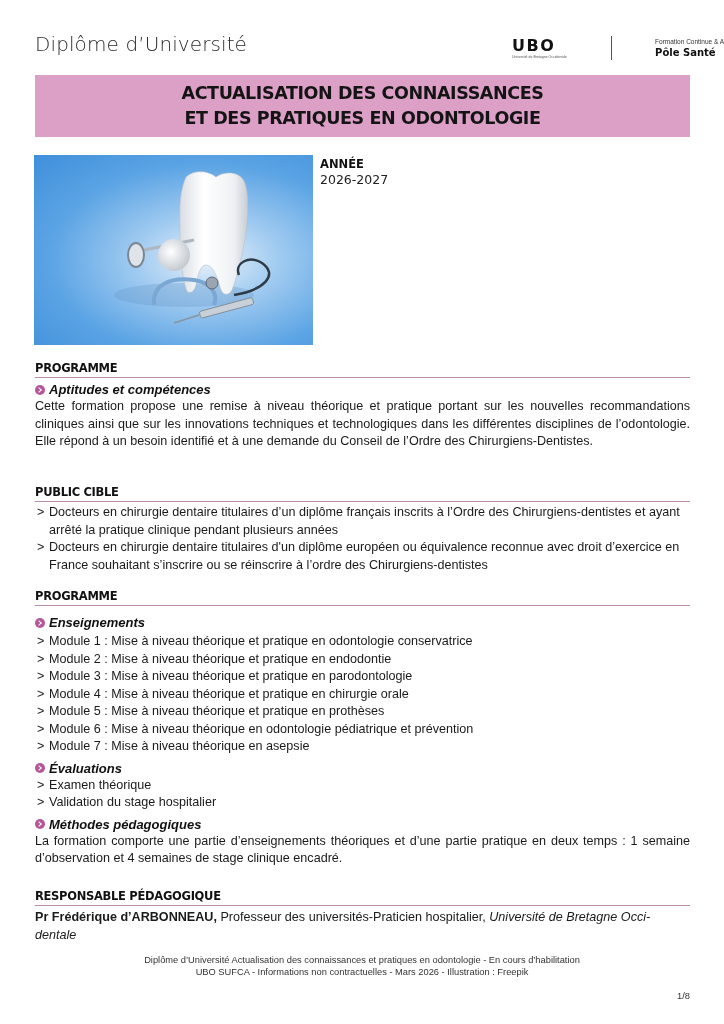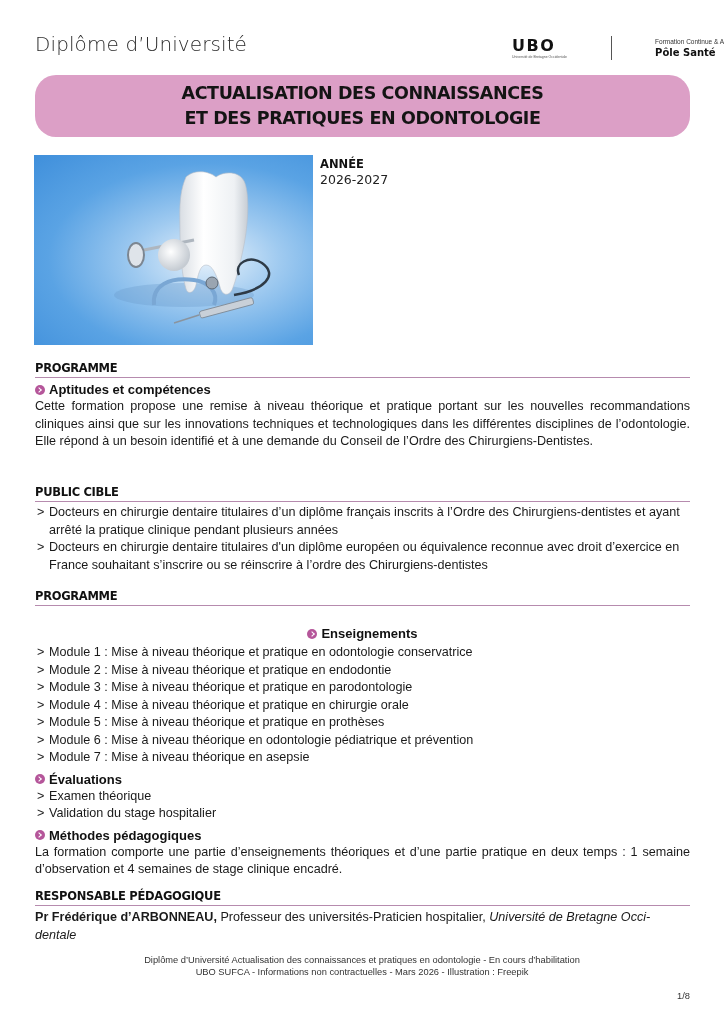--- a/index.html
+++ b/index.html
@@ -10,31 +10,31 @@
 
   .logo { position: absolute; left: 512px; top: 33px; height: 30px; display: flex; align-items: center; gap: 36px; }
   .logo-mark { display: flex; flex-direction: column; align-items: flex-start; }
   .logo-ubo { font-family: "DejaVu Sans", sans-serif; font-size: 16px; font-weight: bold; letter-spacing: 1.5px; color: #111; line-height: 16px; }
   .logo-sub { font-size: 3.5px; color: #555; margin-top: 1px; white-space: nowrap; }
   .logo-sep { width: 1px; height: 24px; background: #555; margin: 0 7px 0 8px; }
   .logo-text { display: flex; flex-direction: column; }
   .logo-line1 { font-size: 6.5px; color: #333; line-height: 8px; white-space: nowrap; }
   .logo-line2 { font-family: "DejaVu Sans", sans-serif; font-size: 10px; font-weight: bold; color: #111; line-height: 13px; white-space: nowrap; }
 
-  .title-band { position: absolute; left: 35px; top: 75px; width: 655px; height: 62px; background: #dc9fc6; display: flex; flex-direction: column; justify-content: center; align-items: center; border-radius: 21px; }
+  .title-band { position: absolute; left: 35px; top: 75px; width: 655px; height: 62px; background: #dc9fc6; display: flex; flex-direction: column; justify-content: center; align-items: center; }
   .title-line { font-family: "DejaVu Sans", sans-serif; font-weight: bold; font-size: 17.5px; color: #141414; line-height: 25px; letter-spacing: -0.4px; }
 
   .illustration { position: absolute; left: 34px; top: 155px; width: 279px; height: 190px; overflow: hidden; background: radial-gradient(ellipse at 62% 55%, #e6f1fb 0%, #9fcaf0 30%, #5aa3e4 65%, #3f8fdb 100%); }
 
   .year-label { position: absolute; left: 320px; top: 157px; font-family: "DejaVu Sans", sans-serif; font-weight: bold; font-size: 11.5px; color: #111; }
   .year-value { position: absolute; left: 320px; top: 172px; font-family: "DejaVu Sans", sans-serif; font-size: 12.5px; color: #222; }
 
   .section { position: absolute; left: 35px; width: 655px; }
   .sec-head { font-family: "DejaVu Sans", sans-serif; font-weight: bold; font-size: 11.5px; color: #111; padding-bottom: 1px; border-bottom: 1px solid #b68bae; letter-spacing: -0.3px; line-height: 15px; }
-  .sub-head { display: flex; align-items: center; font-weight: bold; font-size: 13px; color: #111; line-height: 17px; margin-top: 3px; }
+  .sub-head { display: flex; align-items: center; font-weight: bold; font-size: 13px; color: #111; line-height: 17px; margin-top: 3px; font-style: italic; }
   .bullet { width: 10px; height: 10px; border-radius: 50%; background: #b5569a; margin-right: 4px; display: inline-flex; align-items: center; justify-content: center; flex: 0 0 10px; }
   .bullet::after { content: ""; width: 3px; height: 3px; border-top: 1.4px solid #fff; border-right: 1.4px solid #fff; transform: rotate(45deg); margin-left: -1.5px; }
   .para { font-size: 12.6px; line-height: 17.5px; text-align: justify; color: #1a1a1a; }
   .list { list-style: none; }
   .list li { font-size: 12.6px; line-height: 17.5px; padding-left: 14px; text-indent: -12px; }
   .list li .gt { display: inline-block; width: 12px; text-indent: 0; }
 
   .resp { font-size: 12.6px; line-height: 17.5px; margin-top: 3px; }
   .resp b { font-weight: bold; }
   .resp i { font-style: italic; }
@@ -119,21 +119,21 @@
   <div class="sec-head">PUBLIC CIBLE</div>
   <ul class="list" style="margin-top:2px;">
     <li><span class="gt">&gt;</span><span>Docteurs en chirurgie dentaire titulaires d’un diplôme français inscrits à l’Ordre des Chirurgiens-dentistes et ayant arrêté la pratique clinique pendant plusieurs années</span></li>
     <li><span class="gt">&gt;</span><span>Docteurs en chirurgie dentaire titulaires d'un diplôme européen ou équivalence reconnue avec droit d’exercice en France souhaitant s’inscrire ou se réinscrire à l’ordre des Chirurgiens-dentistes</span></li>
   </ul>
 </div>
 
 <div class="section" style="top:589px;">
   <div class="sec-head">PROGRAMME</div>
 
-  <div class="sub-head" style="margin-top:19px;justify-content:center;">
+  <div class="sub-head" style="margin-top:8px;">
     <span class="bullet"></span>
     <span>Enseignements</span>
   </div>
   <ul class="list" style="margin-top:2px;">
     <li><span class="gt">&gt;</span><span>Module 1 : Mise à niveau théorique et pratique en odontologie conservatrice</span></li>
     <li><span class="gt">&gt;</span><span>Module 2 : Mise à niveau théorique et pratique en endodontie</span></li>
     <li><span class="gt">&gt;</span><span>Module 3 :  Mise à niveau théorique et pratique en parodontologie</span></li>
     <li><span class="gt">&gt;</span><span>Module 4 :  Mise à niveau théorique et pratique en chirurgie orale</span></li>
     <li><span class="gt">&gt;</span><span>Module 5 : Mise à niveau théorique et pratique en prothèses</span></li>
     <li><span class="gt">&gt;</span><span>Module 6 : Mise à niveau théorique en odontologie pédiatrique et prévention</span></li>

